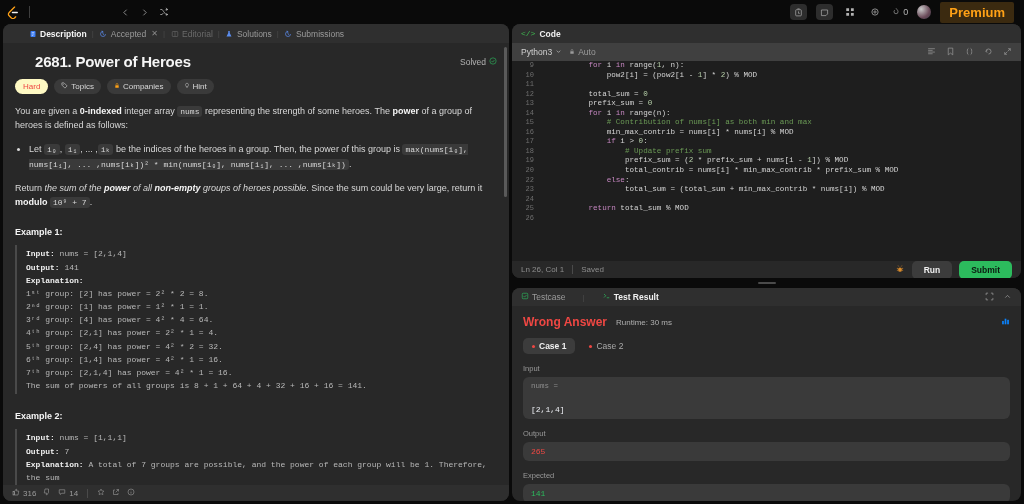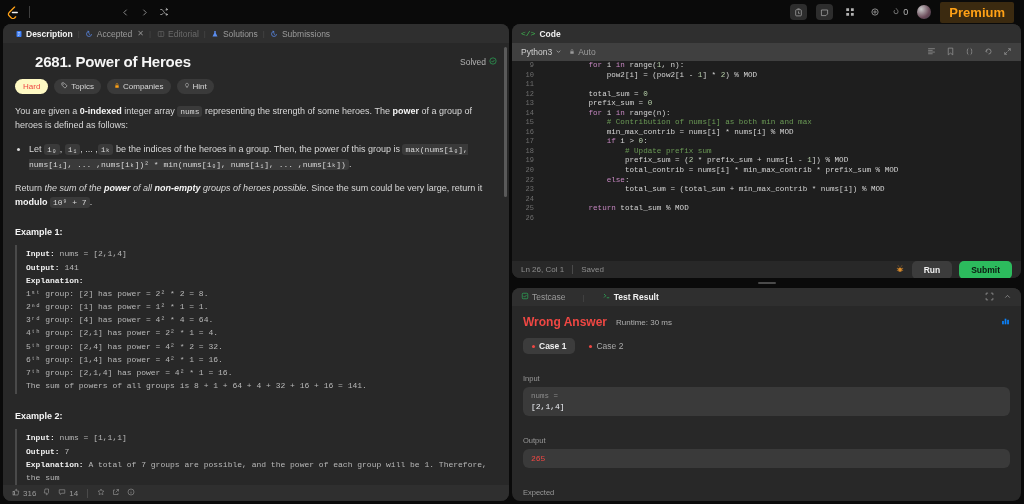--- a/index.html
+++ b/index.html
@@ -31,21 +31,21 @@
              padding:3px 9px; border-radius:2px; }
 
   
   .split { flex:1; display:flex; gap:3px; padding:0 3px 3px 3px; overflow:hidden; }
   .pane { background:#282828; border-radius:8px; display:flex; flex-direction:column; overflow:hidden; }
   .left-pane { width: 506px; flex:0 0 506px; }
   .right-col { flex:1; display:flex; flex-direction:column; gap:3px; overflow:hidden; }
 
   
   .tabs { height:19px; flex:0 0 19px; display:flex; align-items:center; gap:0px;
-          background:#2f2f2f; padding:0 6px; font-size:8.5px; }
+          background:#2f2f2f; padding:0 20px; font-size:8.5px; }
   .tab { display:flex; align-items:center; gap:3px; padding:0 5px; color:#9b9b9b; height:19px; }
   .tab.active { color:#f5f5f5; font-weight:bold; }
   .tab .ticon { width:9px; height:9px; display:flex; align-items:center; justify-content:center; }
   .tabsep { color:#4a4a4a; font-size:8px; }
   .tab-x { color:#8a8a8a; font-size:8px; margin-left:2px; }
   .tab.dim { color:#6a6a6a; }
 
   
   .desc-scroll { flex:1; overflow:hidden; position:relative; padding:10px 12px 0 12px; }
   .title-row { display:flex; align-items:flex-start; }
@@ -117,24 +117,24 @@
   .test-body { flex:1; padding:9px 11px 0 11px; overflow:hidden; position:relative; }
   .verdict-row { display:flex; align-items:center; gap:9px; }
   .verdict { font-size:12px; font-weight:bold; color:#ef4743; }
   .runtime { font-size:8px; color:#b0b0b0; }
   .chart-ic { margin-left:auto; color:#0a84ff; font-size:9px; }
   .cases { display:flex; align-items:center; gap:5px; margin-top:9px; }
   .case { display:flex; align-items:center; gap:4px; font-size:8.5px; color:#a9a9a9;
           padding:3px 9px; border-radius:5px; }
   .case.active { background:#3c3c3c; color:#f0f0f0; font-weight:bold; }
   .dot { width:3px; height:3px; border-radius:50%; background:#ef4743; }
-  .flabel { font-size:7.5px; color:#999; margin-top:20px; }
+  .flabel { font-size:7.5px; color:#999; margin-top:10px; }
   .fbox { background:#3a3a3a; border-radius:6px; padding:5px 8px; margin-top:4px;
           font-family:"Liberation Mono", monospace; font-size:8px; }
-  .fbox .sub { color:#8d8d8d; font-size:7.5px; display:block; margin-bottom:2px; }
+  .fbox .sub { color:#8d8d8d; font-size:7.5px; display:block; margin-bottom:15px; }
   .fbox .val { color:#eff1f6; }
   .fbox .val.err { color:#ef4743; }
   .fbox .val.ok { color:#2cbb5d; }
 </style>
 </head>
 <body>
 
 <div class="app">
 
   <div class="topnav">

